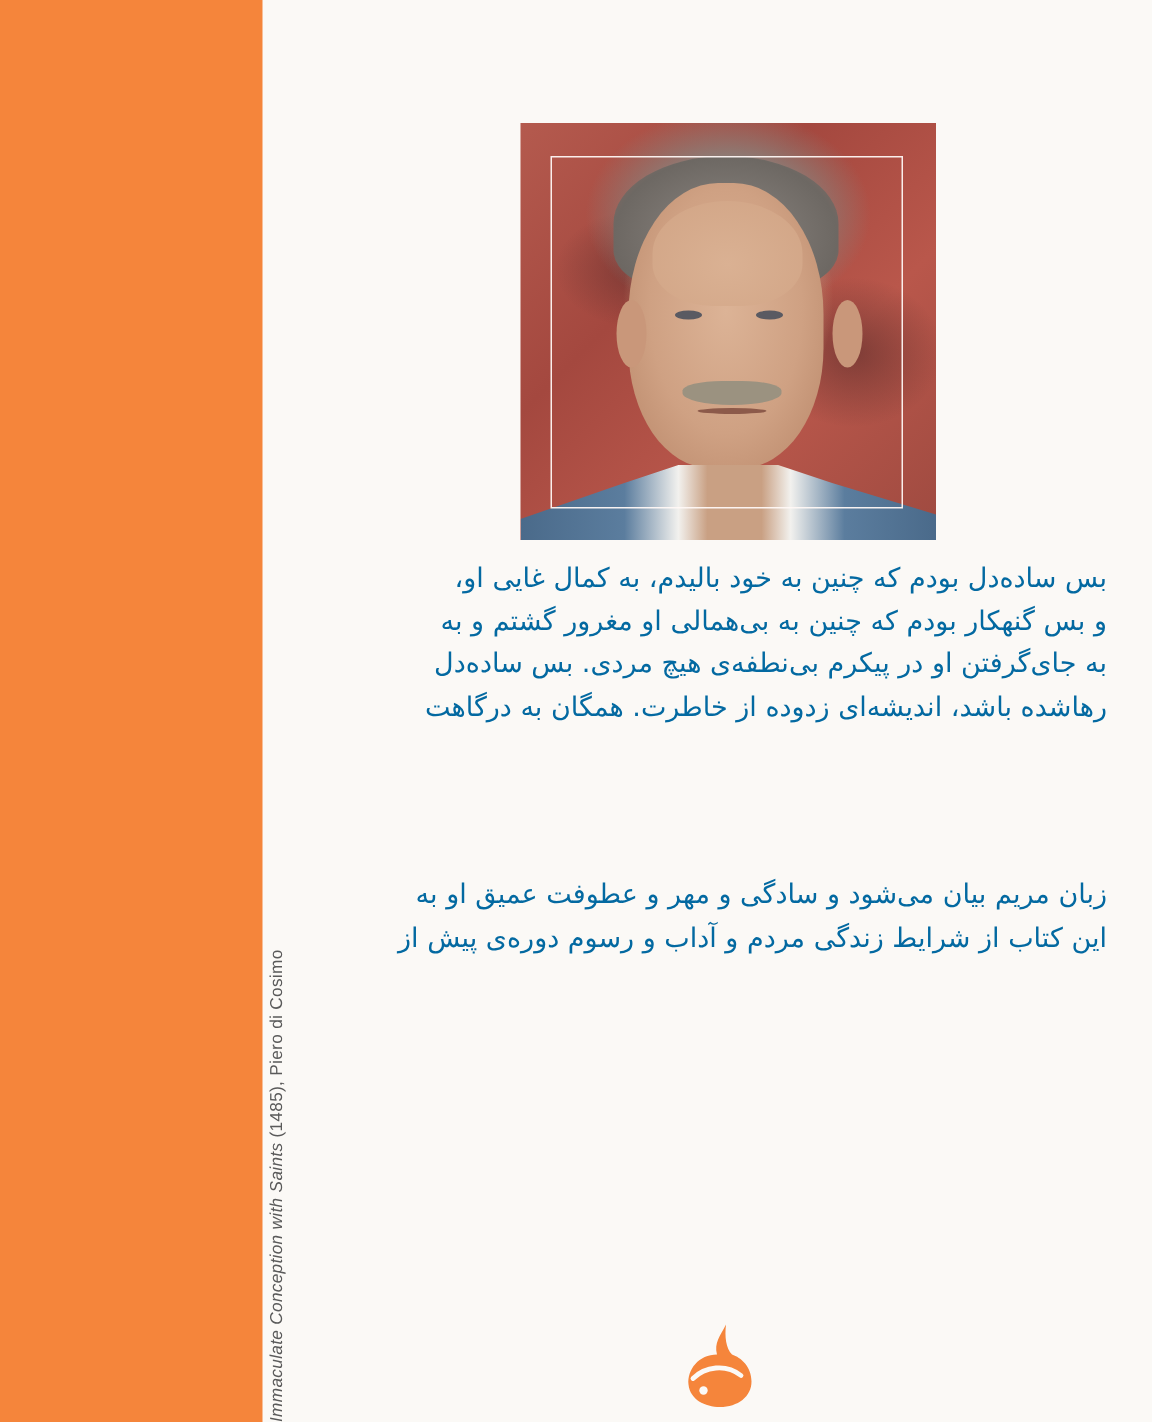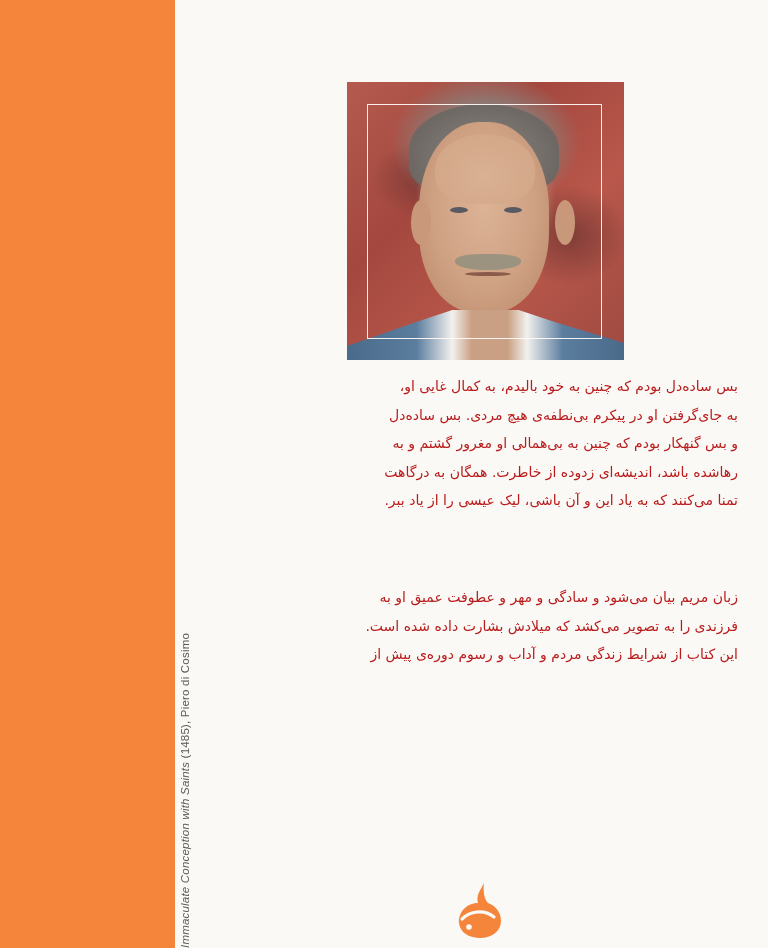--- a/index.html
+++ b/index.html
@@ -136,23 +136,23 @@
       box-sizing: border-box;
     }
     .text-block {
       position: absolute;
       left: 228px;
       width: 510px;
       direction: rtl;
       text-align: justify;
       text-align-last: right;
       font-family: "DejaVu Sans", sans-serif;
-      font-size: 14px;
+      font-size: 18px;
       line-height: 28.6px;
-      color: #b91c1c;
+      color: #0369a1;
       letter-spacing: -0.2px;
     }
     .text-block p {
       margin: 0;
     }
     .para-1 { top: 372px; }
     .para-2 { top: 583px; }
     .logo {
       position: absolute;
       left: 454px;
@@ -179,29 +179,27 @@
   <div class="eye-l"></div>
   <div class="eye-r"></div>
   <div class="mustache"></div>
   <div class="mouth"></div>
   <div class="shirt"></div>
   <div class="frame"></div>
 </div>
 
 <div class="text-block para-1">
   <p>بس ساده‌دل بودم که چنین به خود بالیدم، به کمال غایی او،</p>
+  <p>و بس گنهکار بودم که چنین به بی‌همالی او مغرور گشتم و به</p>
   <p>به جای‌گرفتن او در پیکرم بی‌نطفه‌ی هیچ مردی. بس ساده‌دل</p>
-  <p>و بس گنهکار بودم که چنین به بی‌همالی او مغرور گشتم و به</p>
   <p>رهاشده باشد، اندیشه‌ای زدوده از خاطرت. همگان به درگاهت</p>
-  <p>تمنا می‌کنند که به یاد این و آن  باشی، لیک عیسی را از یاد ببر.</p>
 </div>
 
 <div class="text-block para-2">
   <p>زبان مریم بیان می‌شود و سادگی و مهر و عطوفت عمیق او به</p>
-  <p>فرزندی را به تصویر می‌کشد که میلادش بشارت داده شده است.</p>
   <p>این کتاب از شرایط زندگی مردم و آداب و رسوم دوره‌ی پیش از</p>
 </div>
 
 <div class="logo">
   <svg width="50" height="58" viewBox="0 0 50 58" xmlns="http://www.w3.org/2000/svg">
     <path d="M 30 2 C 26 10, 22 14, 24 22 C 12 22, 4 32, 5 42 C 6 52, 16 57, 26 57 C 38 57, 47 50, 47 40 C 47 30, 40 24, 34 22 C 30 18, 29 10, 30 2 Z" fill="#f5853b"></path>
     <path d="M 8 38 C 16 30, 30 28, 40 36" stroke="#fbf9f6" stroke-width="3.2" fill="none" stroke-linecap="round"></path>
     <circle cx="15" cy="46" r="2.8" fill="#fbf9f6"></circle>
   </svg>
 </div>

